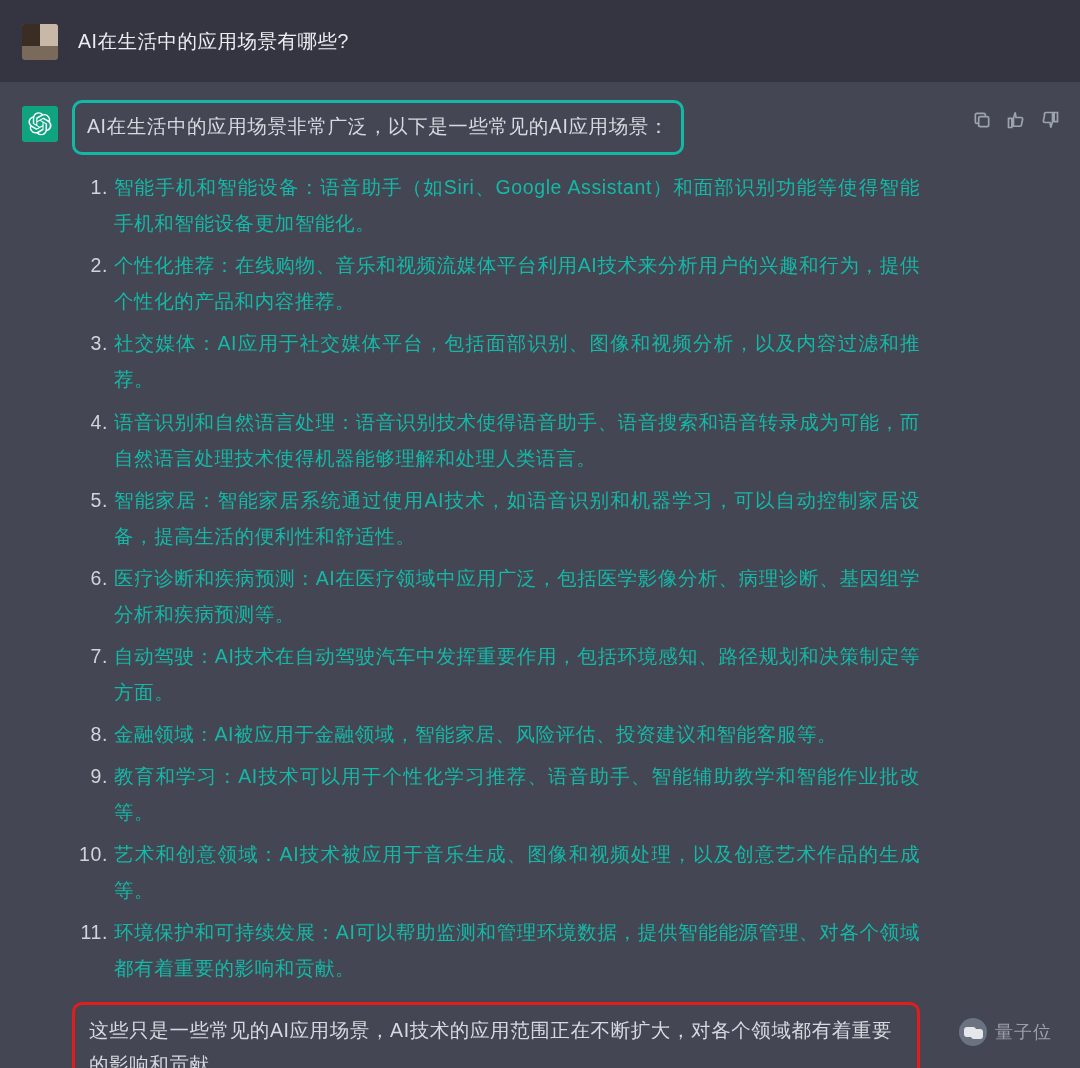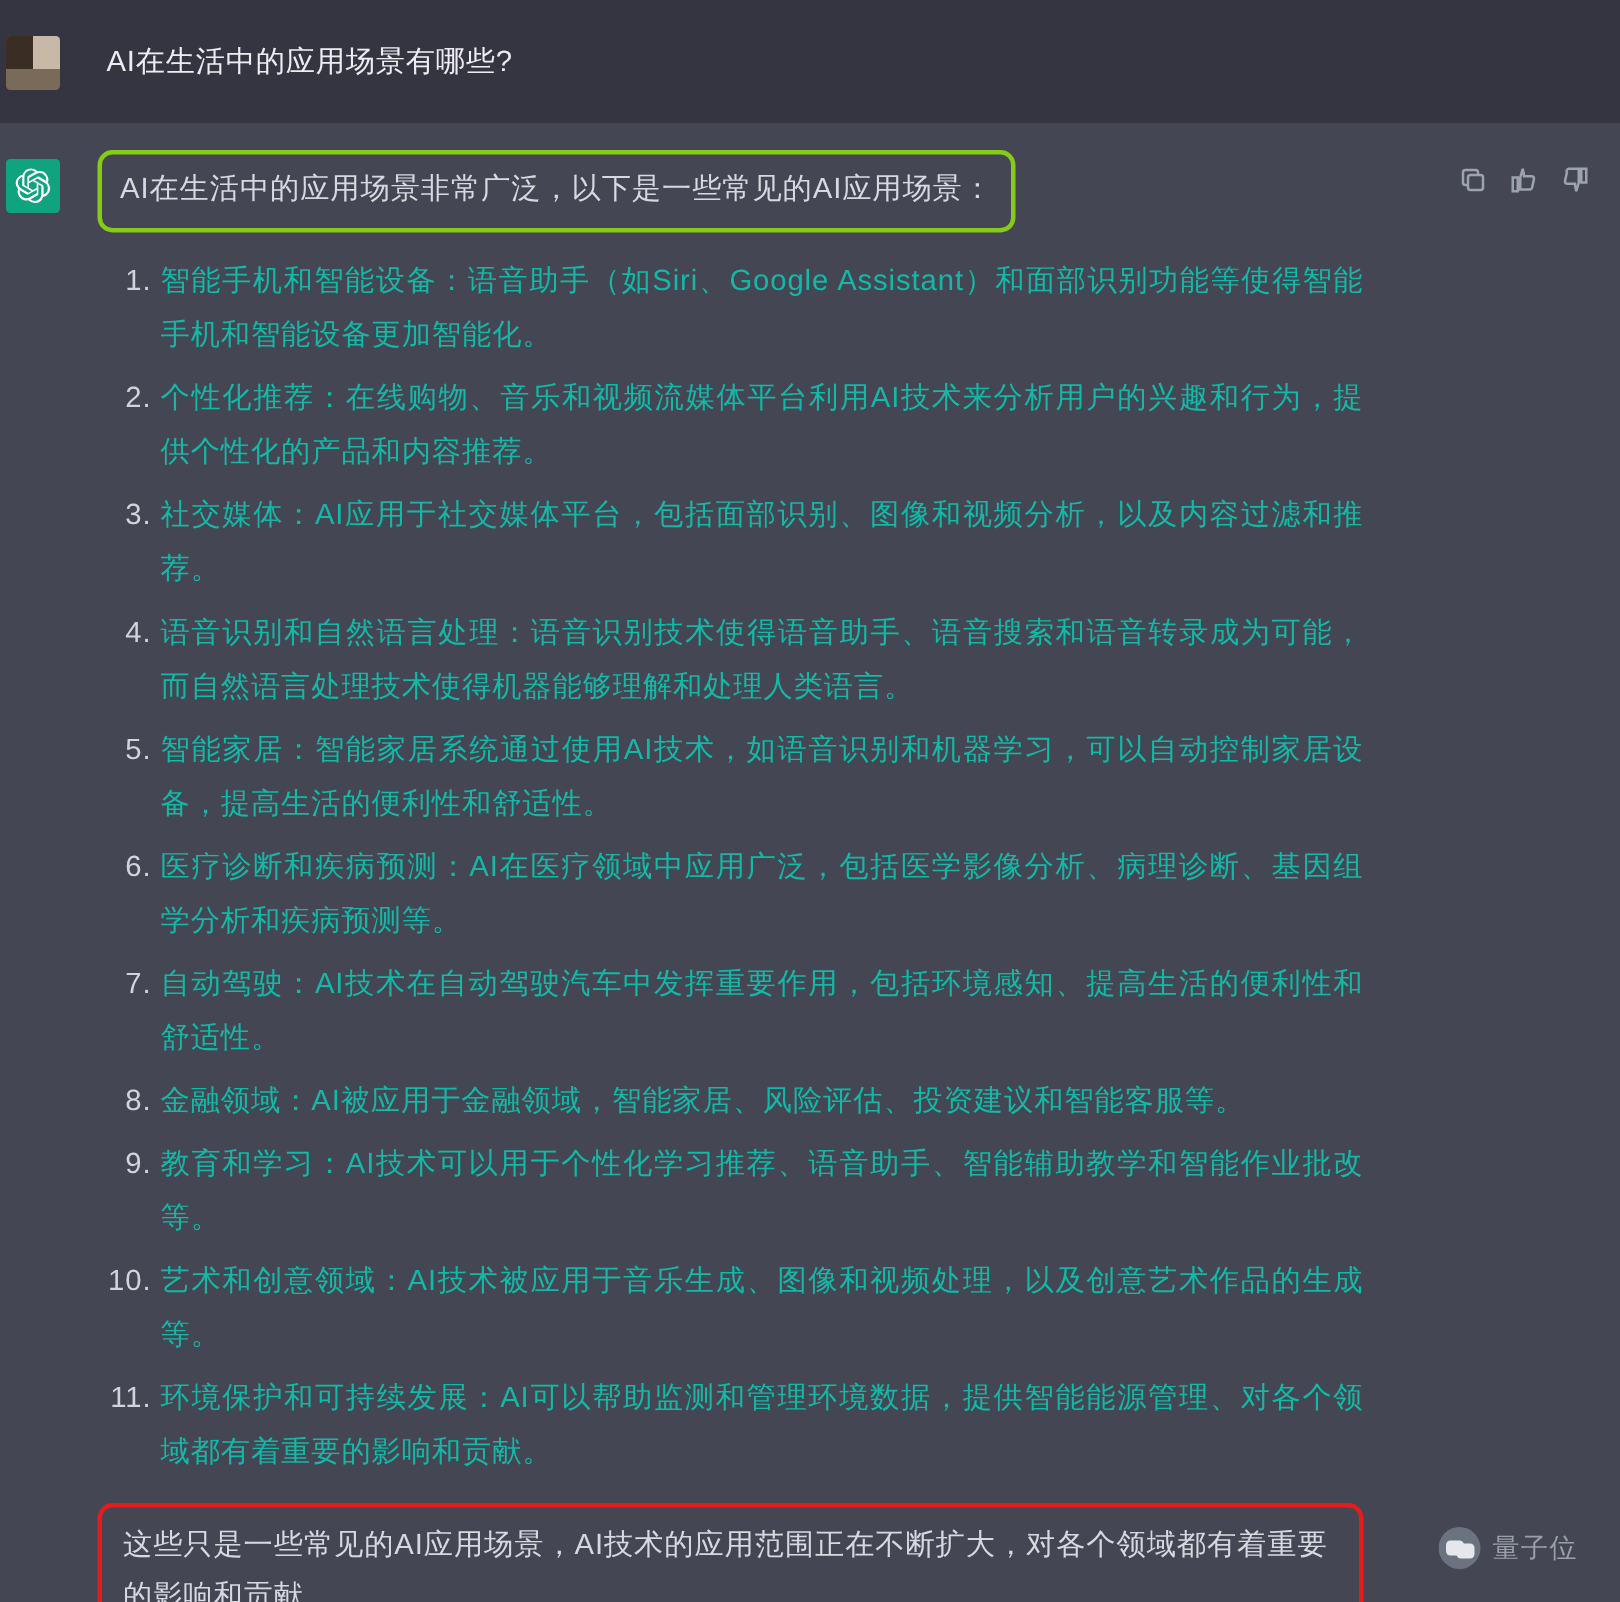--- a/index.html
+++ b/index.html
@@ -1,30 +1,30 @@
 <!DOCTYPE html>
 <html><head>
 <meta charset="utf-8">
 <style>
   *{box-sizing:border-box;margin:0;padding:0}
   body{background:#343541;font-family:-apple-system,BlinkMacSystemFont,"Segoe UI",Helvetica,Arial,"PingFang SC","Hiragino Sans GB","Microsoft YaHei",sans-serif;color:#d1d5db;width:1080px;overflow:hidden}
-  .row{display:flex;width:100%;padding:22px 20px 22px 4px;gap:31px}
+  .row{display:flex;width:100%;padding:22px 20px 22px 22px;gap:20px}
   .row.user{background:#343541}
   .row.assistant{background:#444654}
   .avatar{flex:0 0 36px;width:36px;height:36px;border-radius:3px;display:flex;align-items:center;justify-content:center;margin-top:2px}
   .avatar.user{background:#7a6a5a;position:relative;overflow:hidden}
   .avatar.user::before{content:"";position:absolute;left:0;top:0;width:50%;height:60%;background:#3a2e24}
   .avatar.user::after{content:"";position:absolute;right:0;top:0;width:50%;height:60%;background:#c8b8a8}
   .avatar.bot{background:#10a37f}
   .avatar.bot svg{width:24px;height:24px}
   .content{flex:1;min-width:0;padding-right:10px}
   .userq{color:#ececf1;font-size:19.5px;line-height:1.6;padding-top:4px;letter-spacing:.5px}
   .actions{flex:0 0 110px;display:flex;gap:14px;justify-content:flex-end;padding-top:6px;color:#9ca3af}
   .actions svg{width:20px;height:20px;cursor:pointer}
-  .hl{border:3px solid #84cc16;border-radius:10px;padding:7px 12px 9px 12px;margin:-4px 0 14px -6px;display:inline-block;color:#d6d9df;font-size:19.5px;line-height:1.7;letter-spacing:.6px}
+  .hl{border:3px solid #14b8a6;border-radius:10px;padding:7px 12px 9px 12px;margin:-4px 0 14px -6px;display:inline-block;color:#d6d9df;font-size:19.5px;line-height:1.7;letter-spacing:.6px}
   .hl2{border:3px solid #e11d1d;border-radius:10px;padding:9px 14px 11px 14px;margin:16px 0 0 -6px;color:#d6d9df;font-size:19.5px;line-height:1.7;letter-spacing:.6px}
   ol.list{list-style:none;counter-reset:li;padding-left:36px}
   ol.list li{counter-increment:li;position:relative;font-size:19.5px;line-height:1.85;color:#14b8a6;margin-bottom:6px;letter-spacing:.6px;text-align:justify}
   ol.list li::before{content:counter(li)".";position:absolute;left:-36px;width:30px;text-align:right;color:#d1d5db}
   .watermark{position:fixed;right:28px;bottom:22px;display:flex;align-items:center;gap:8px;color:#9aa0a8;font-size:18px;letter-spacing:1px}
   .wmicon{width:28px;height:28px;border-radius:50%;background:#6b7280;display:flex;align-items:center;justify-content:center;position:relative}
   .wmicon::before,.wmicon::after{content:"";position:absolute;background:#e5e7eb;border-radius:3px}
   .wmicon::before{width:12px;height:10px;left:5px;top:9px}
   .wmicon::after{width:12px;height:10px;right:4px;top:11px}
 </style>
@@ -47,21 +47,21 @@
   </div>
   <div class="content">
     <div class="hl">AI在生活中的应用场景非常广泛，以下是一些常见的AI应用场景：</div>
     <ol class="list">
       <li>智能手机和智能设备：语音助手（如Siri、Google Assistant）和面部识别功能等使得智能手机和智能设备更加智能化。</li>
       <li>个性化推荐：在线购物、音乐和视频流媒体平台利用AI技术来分析用户的兴趣和行为，提供个性化的产品和内容推荐。</li>
       <li>社交媒体：AI应用于社交媒体平台，包括面部识别、图像和视频分析，以及内容过滤和推荐。</li>
       <li>语音识别和自然语言处理：语音识别技术使得语音助手、语音搜索和语音转录成为可能，而自然语言处理技术使得机器能够理解和处理人类语言。</li>
       <li>智能家居：智能家居系统通过使用AI技术，如语音识别和机器学习，可以自动控制家居设备，提高生活的便利性和舒适性。</li>
       <li>医疗诊断和疾病预测：AI在医疗领域中应用广泛，包括医学影像分析、病理诊断、基因组学分析和疾病预测等。</li>
-      <li>自动驾驶：AI技术在自动驾驶汽车中发挥重要作用，包括环境感知、提高生活的便利性和舒适性。</li>
+      <li>自动驾驶：AI技术在自动驾驶汽车中发挥重要作用，包括环境感知、路径规划和决策制定等方面。</li>
       <li>金融领域：AI被应用于金融领域，智能家居、风险评估、投资建议和智能客服等。</li>
       <li>教育和学习：AI技术可以用于个性化学习推荐、语音助手、智能辅助教学和智能作业批改等。</li>
       <li>艺术和创意领域：AI技术被应用于音乐生成、图像和视频处理，以及创意艺术作品的生成等。</li>
       <li>环境保护和可持续发展：AI可以帮助监测和管理环境数据，提供智能能源管理、对各个领域都有着重要的影响和贡献。</li>
     </ol>
     <div class="hl2">这些只是一些常见的AI应用场景，AI技术的应用范围正在不断扩大，对各个领域都有着重要的影响和贡献。</div>
   </div>
   <div class="actions">
     <svg viewBox="0 0 24 24" fill="none" stroke="currentColor" stroke-width="2">
         <rect x="8" y="8" width="12" height="12" rx="2"></rect>

